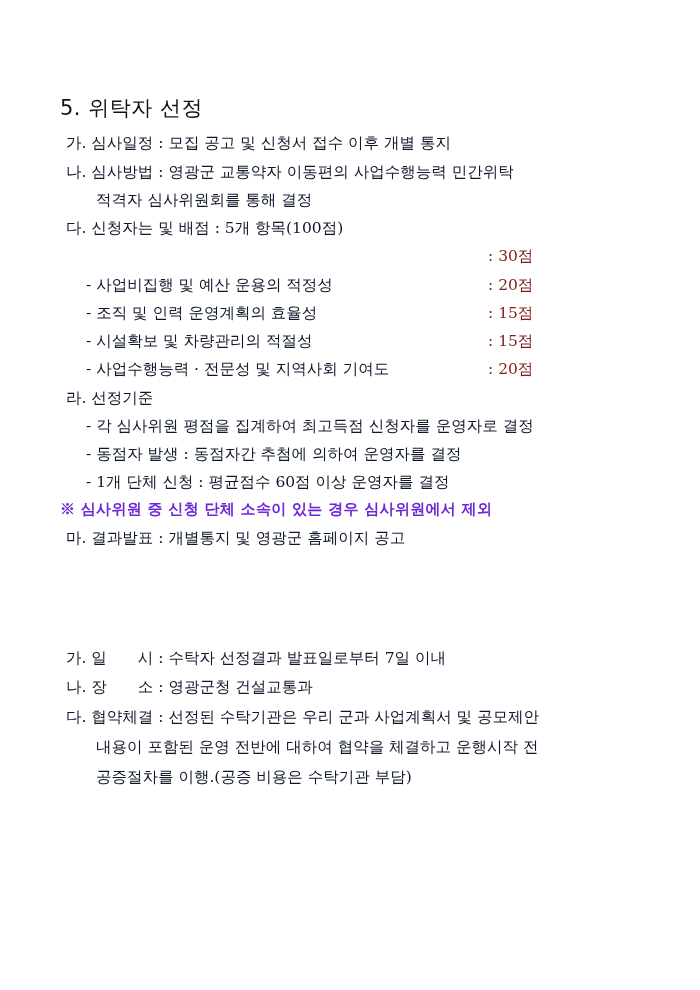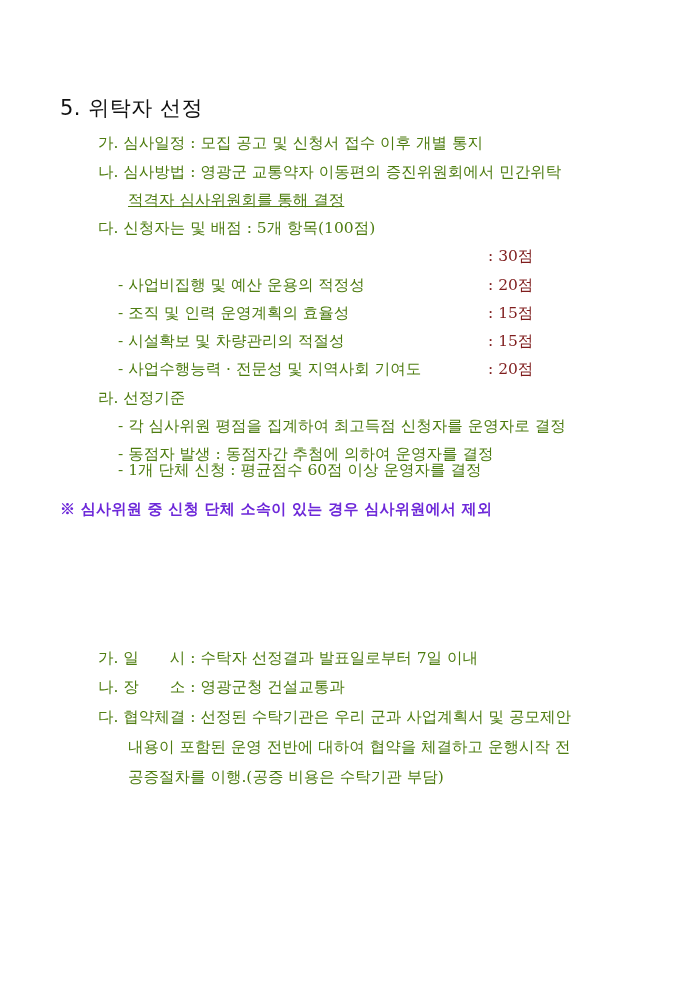--- a/index.html
+++ b/index.html
@@ -1,61 +1,62 @@
 <!DOCTYPE html>
 <html><head>
 <meta charset="utf-8">
 <style>
   html, body { margin: 0; padding: 0; background: #ffffff; }
   body { width: 700px; height: 990px; position: relative; overflow: hidden;
          font-family: "DejaVu Serif", "Liberation Serif", serif; color: #1a1a1a; }
   .page { position: absolute; left: 0; top: 0; width: 700px; height: 800px; }
   .h { position: absolute; left: 60px; font-family: "DejaVu Sans", "Liberation Sans", sans-serif;
        font-size: 21px; font-weight: normal; color: #111; letter-spacing: 0.5px; }
-  .line { position: absolute; font-size: 15.5px; white-space: nowrap; color: #4d7c0f; margin-left: 32px; }
+  .line { position: absolute; font-size: 15.5px; white-space: nowrap; color: #0f172a; }
   .l1 { left: 66px; }
   .l1c { left: 96px; }
   .l2 { left: 86px; }
   .note { position: absolute; left: 60px; font-size: 15px; font-weight: bold; white-space: nowrap;
           color: #6d28d9; letter-spacing: 0.3px; }
   .score { position: absolute; left: 488px; font-size: 15.5px; white-space: nowrap; color: #7f1d1d; }
   .just { width: 556px; display: flex; justify-content: space-between; }
 </style>
 </head>
 <body>
 
 <div class="page">
 
   <div class="h" style="top:94px;">5. 위탁자 선정</div>
 
   <div class="line l1" style="top:133px;">가. 심사일정 : 모집 공고 및 신청서 접수 이후 개별 통지</div>
-  <div class="line l1 just" style="top:162px;">나. 심사방법 : 영광군 교통약자 이동편의 증진위원회에서 민간위탁</div>
-  <div class="line l1c" style="top:190px;text-decoration:underline;">적격자 심사위원회를 통해 결정</div>
+  <div class="line l1 just" style="top:162px;">나. 심사방법 : 영광군 교통약자 이동편의 사업수행능력 민간위탁</div>
+  <div class="line l1c" style="top:190px;">적격자 심사위원회를 통해 결정</div>
   <div class="line l1" style="top:218px;">다. 신청자는 및 배점 : 5개 항목(100점)</div>
 
   <div class="score" style="top:246px;">: 30점</div>
 
   <div class="line l2" style="top:275px;">- 사업비집행 및 예산 운용의 적정성</div>
   <div class="score" style="top:275px;">: 20점</div>
 
   <div class="line l2" style="top:303px;">- 조직 및 인력 운영계획의 효율성</div>
   <div class="score" style="top:303px;">: 15점</div>
 
   <div class="line l2" style="top:331px;">- 시설확보 및 차량관리의 적절성</div>
   <div class="score" style="top:331px;">: 15점</div>
 
   <div class="line l2" style="top:359px;">- 사업수행능력 · 전문성 및 지역사회 기여도</div>
   <div class="score" style="top:359px;">: 20점</div>
 
   <div class="line l1" style="top:388px;">라. 선정기준</div>
   <div class="line l2" style="top:416px;">- 각 심사위원 평점을 집계하여 최고득점 신청자를 운영자로 결정</div>
   <div class="line l2" style="top:444px;">- 동점자 발생 : 동점자간 추첨에 의하여 운영자를 결정</div>
-  <div class="line l2" style="top:460px;">- 1개 단체 신청 : 평균점수 60점 이상 운영자를 결정</div>
+  <div class="line l2" style="top:472px;">- 1개 단체 신청 : 평균점수 60점 이상 운영자를 결정</div>
 
   <div class="note" style="top:500px;">※ 심사위원 중 신청 단체 소속이 있는 경우 심사위원에서 제외</div>
+  <div class="line l1" style="top:528px;">마. 결과발표 : 개별통지 및 영광군 홈페이지 공고</div>
 
 
   <div class="line l1" style="top:648px;">가. 일　　시 : 수탁자 선정결과 발표일로부터 7일 이내</div>
   <div class="line l1" style="top:677px;">나. 장　　소 : 영광군청 건설교통과</div>
   <div class="line l1 just" style="top:707px;">다. 협약체결 : 선정된 수탁기관은 우리 군과 사업계획서 및 공모제안</div>
   <div class="line l1c" style="top:737px;">내용이 포함된 운영 전반에 대하여 협약을 체결하고 운행시작 전</div>
   <div class="line l1c" style="top:767px;">공증절차를 이행.(공증 비용은 수탁기관 부담)</div>
 
 </div>
 

